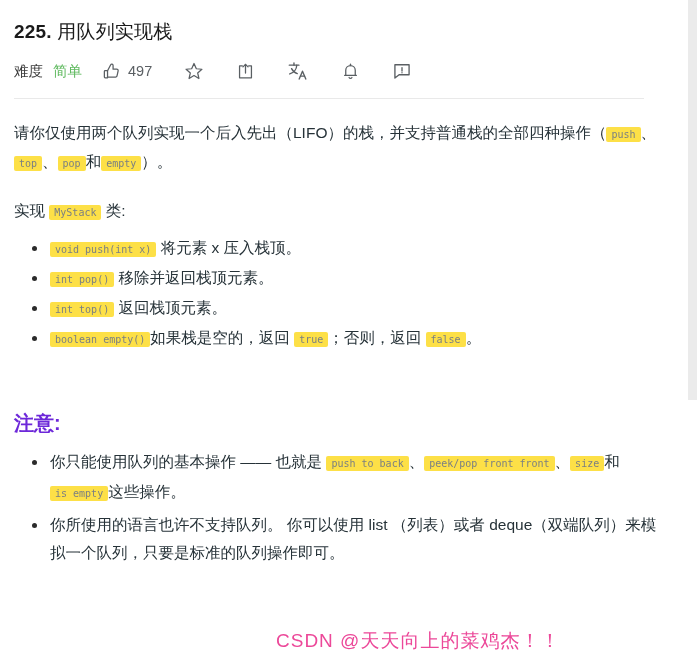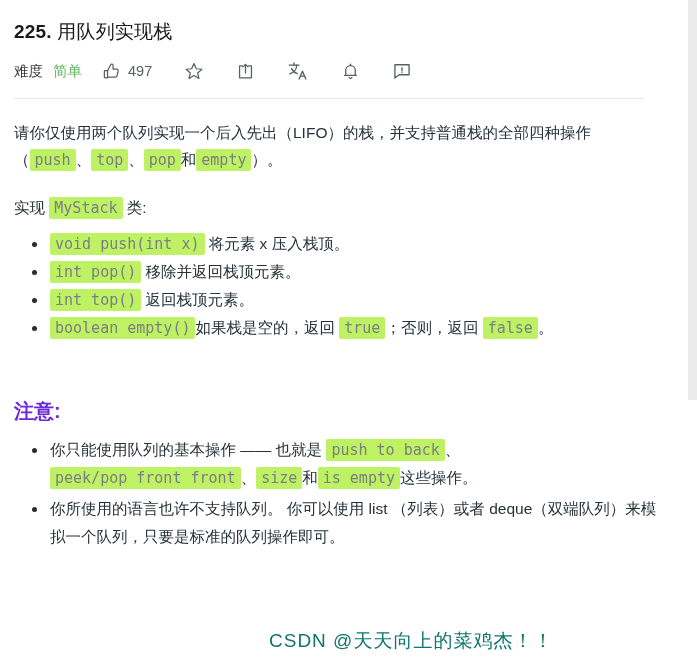--- a/index.html
+++ b/index.html
@@ -87,23 +87,23 @@
   }
   
   .para {
     font-size: 15.5px;
     line-height: 27px;
     color: #263238;
     margin: 20px 0 0 0;
   }
   code, .chip {
     font-family: "DejaVu Sans Mono", "Liberation Mono", monospace;
-    background: #bef264;
+    background: #fde047;
     color: #7a7f83;
-    font-size: 15px;
+    font-size: 10px;
     padding: 2px 5px;
     border-radius: 2px;
     white-space: nowrap;
   }
   ul {
     margin: 8px 0 0 0;
     padding-left: 36px;
     list-style: none;
   }
   li {
@@ -132,24 +132,24 @@
   ul.notice-list {
     margin-top: 11px;
   }
   ul.notice-list li {
     line-height: 28px;
     margin-bottom: 3px;
   }
   
   .watermark {
     position: absolute;
-    left: 269px;
+    left: 276px;
     top: 628px;
     font-size: 19px;
-    color: #0f766e;
+    color: #ec4899;
     letter-spacing: 1px;
     white-space: nowrap;
     user-select: none;
   }
 </style>
 </head>
 <body>
 
 <div class="page">
 

